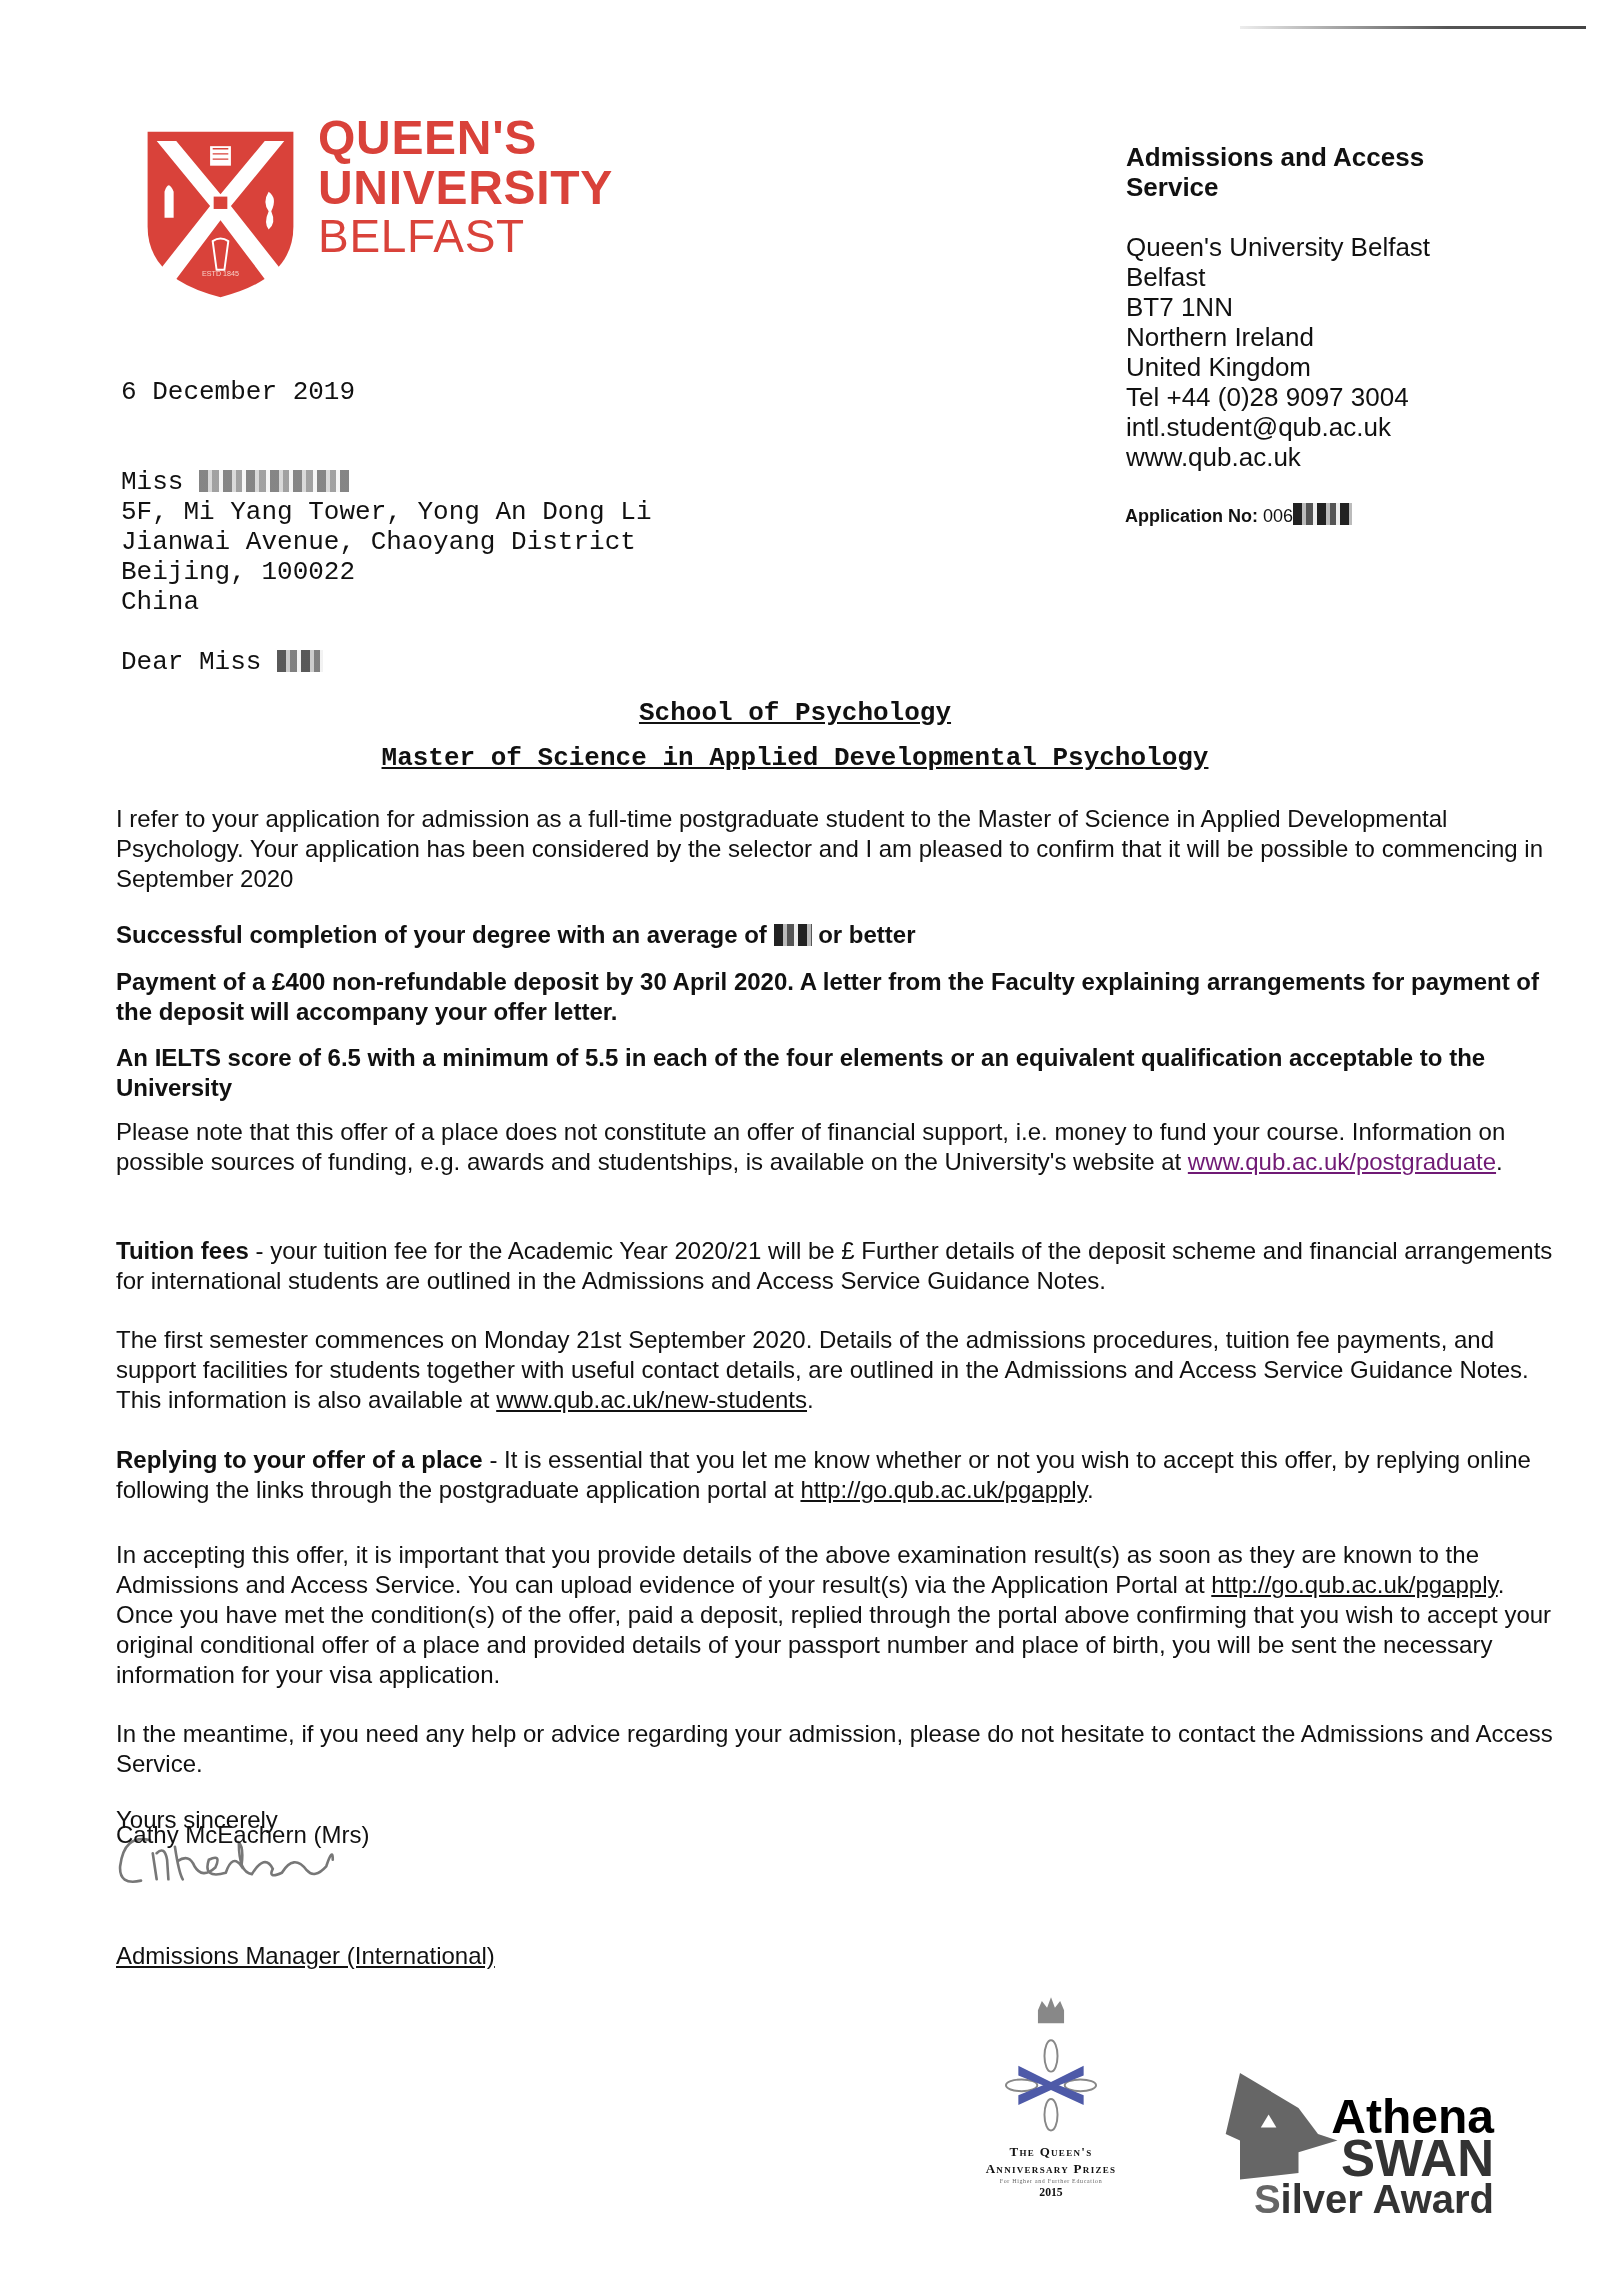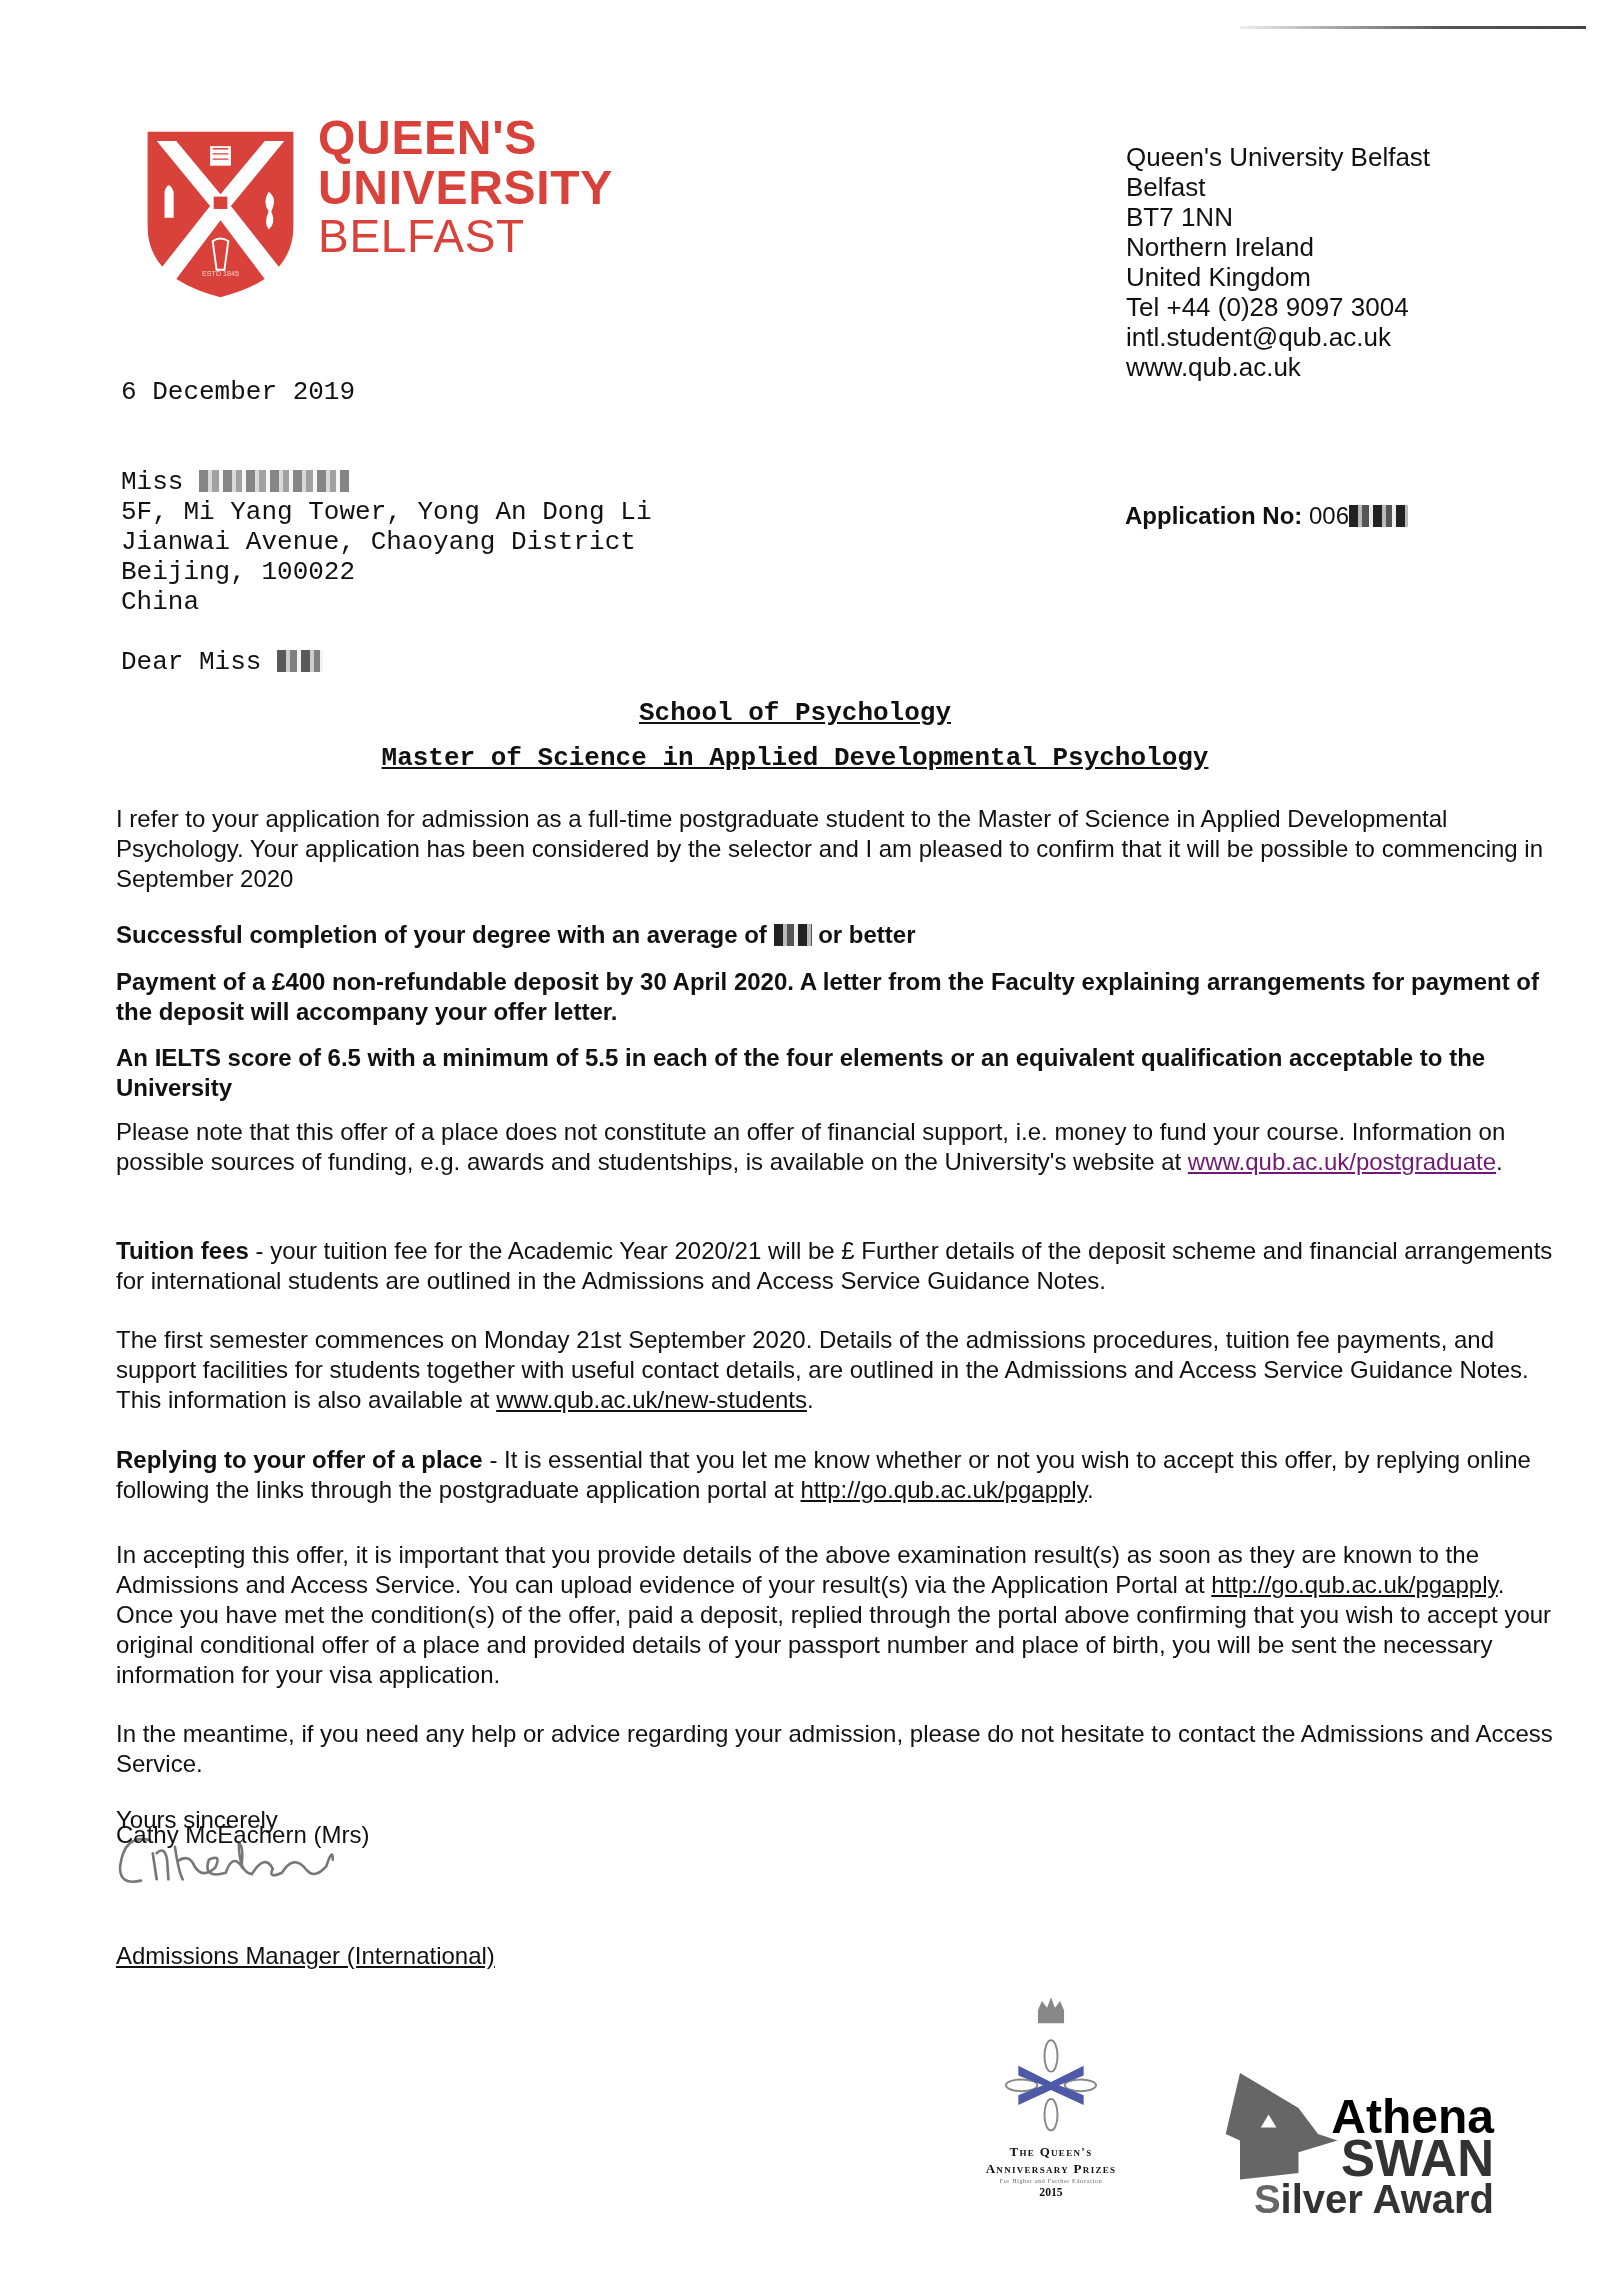--- a/index.html
+++ b/index.html
@@ -14,21 +14,21 @@
   
   .crest { position:absolute; left:145px; top:129px; width:151px; height:171px; }
   .wordmark { position:absolute; left:318px; top:113px; color:#d9423a; font-weight:bold;
               font-family:"Liberation Sans", sans-serif; }
   .wordmark .l1 { font-size:48px; line-height:50px; letter-spacing:0.7px; }
   .wordmark .l2 { font-size:48px; line-height:50px; letter-spacing:0.7px;text-align:right; }
   .wordmark .l3 { font-size:46px; line-height:47px; font-weight:normal; letter-spacing:0.7px; }
   .right-col { left:1126px; top:142px; width:457px; }
   .right-col .hdr { font-size:26px; line-height:30px; font-weight:bold; margin-bottom:30px; }
   .right-col .line { font-size:26px; line-height:30px; }
-  .appno { left:1125px; top:501px; font-size:24px; line-height:30px; font-weight:bold; }
+  .appno { left:1125px; top:501px; font-size:18px; line-height:30px; font-weight:bold; }
   .redact { display:inline-block; height:22px; vertical-align:-2.6px;
             background:repeating-linear-gradient(90deg,#222 0 9px,#bbb 9px 13px,#555 13px 19.6px,#eee 19.6px 23.5px); }
   .left-col { left:121px; }
   .center { left:0; width:1616px; text-align:center; }
   .para { left:116px; width:1449px; font-size:24px; line-height:30px; }
   .signature { left:111px; top:1827px; width:287px; height:72px; }
   .qap { left:940px; top:1984px; width:222px; text-align:center; }
   .qap .t1 { font-family:"Liberation Serif", serif; font-weight:bold; font-size:13px; letter-spacing:1.3px; line-height:17px; font-variant:small-caps; }
   .qap .t2 { font-family:"Liberation Serif", serif; font-size:5.9px; color:#666; letter-spacing:0.7px; line-height:9px; }
   .qap .t3 { font-family:"Liberation Serif", serif; font-weight:bold; font-size:11.7px; line-height:14.4px; }
@@ -54,20 +54,21 @@
   <path d="M104 172 q12 -8 24 0 l-6 44 h-12 z" fill="none" stroke="#fff" stroke-width="3"></path>
   <text x="116" y="226" text-anchor="middle" font-size="11" fill="#f8d0c8" font-family="Liberation Sans, sans-serif">ESTD 1845</text>
 </svg>
 <div class="wordmark">
   <div class="l1">QUEEN'S</div>
   <div class="l2">UNIVERSITY</div>
   <div class="l3">BELFAST</div>
 </div>
 
 <div class="abs right-col">
+  <div class="hdr" style="width:339px">Admissions and Access Service</div>
   <div class="line">Queen's University Belfast</div>
   <div class="line">Belfast</div>
   <div class="line">BT7 1NN</div>
   <div class="line">Northern Ireland</div>
   <div class="line">United Kingdom</div>
   <div class="line">Tel +44 (0)28 9097 3004</div>
   <div class="line">intl.student@qub.ac.uk</div>
   <div class="line">www.qub.ac.uk</div>
 </div>
 <div class="abs appno">

